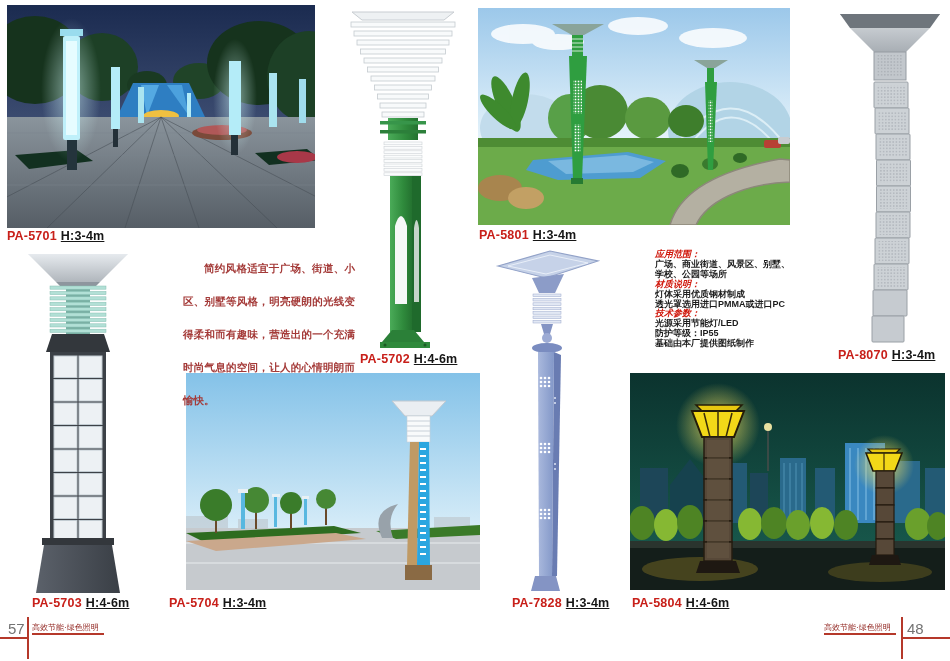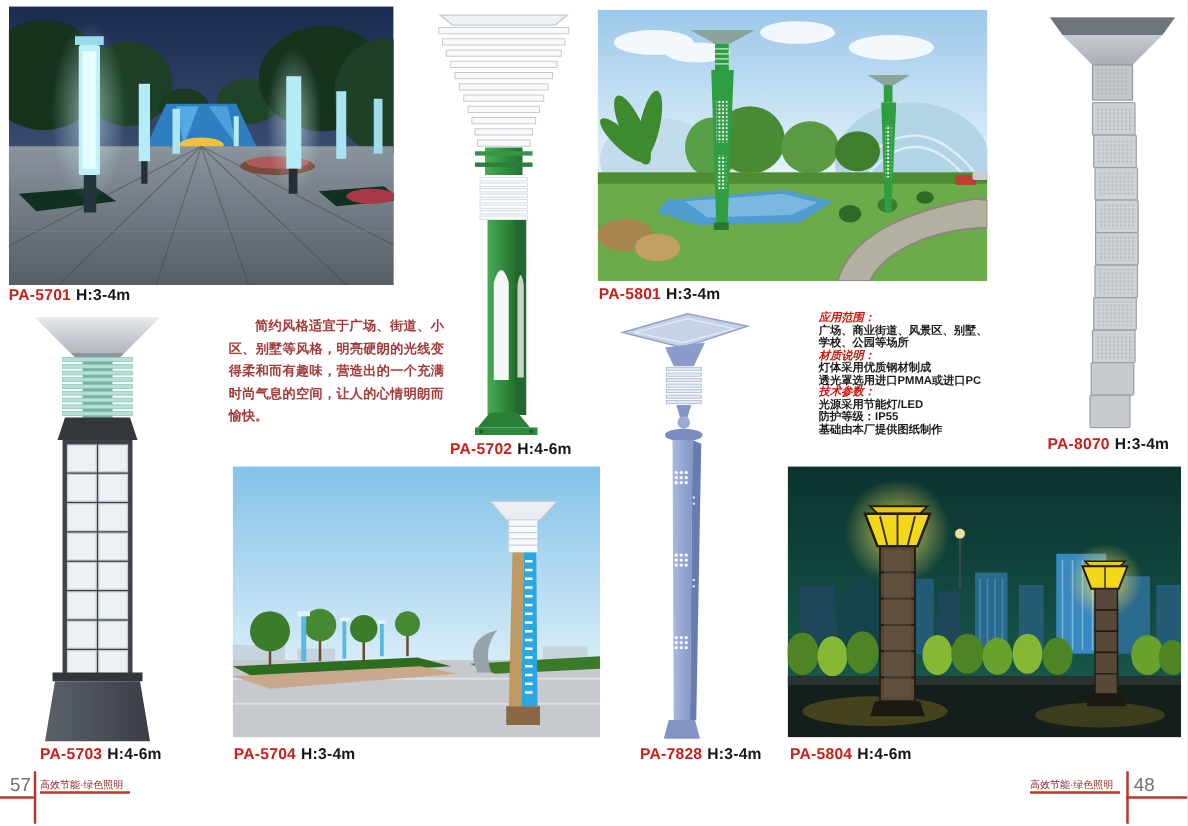--- a/index.html
+++ b/index.html
@@ -10,24 +10,24 @@
   }
   .photo{position:absolute;overflow:hidden;}
   .photo svg{display:block;}
   .render{position:absolute;}
   .render svg{display:block;}
   .plabel{
     position:absolute;white-space:nowrap;
     font-size:12.5px;font-weight:bold;letter-spacing:.2px;
   }
   .plabel .code{color:#c8201a;margin-top:21px;}
-  .plabel .hval{color:#161616;margin-left:4px;}
+  .plabel .hval{color:#161616;margin-left:4px;text-decoration:underline;}
   .desc{
     position:absolute;left:183px;top:252px;width:172px;
-    font-size:10.5px;line-height:18px;color:#a43a38;
+    font-size:10.5px;line-height:33px;color:#a43a38;
     text-align:justify;text-indent:2em;font-weight:bold;
   }
   .specs{
     position:absolute;left:655px;top:250px;width:195px;
     font-size:9px;line-height:9.9px;color:#1c1c1c;font-weight:bold;
   }
   .specs .t{color:#d0180c;font-style:italic;}
   .foot-num{position:absolute;font-size:15px;font-weight:normal;color:#737373;}
   .foot-slogan{position:absolute;font-size:8px;font-weight:normal;color:#8e1f1a;white-space:nowrap;}
   .rline{position:absolute;background:#b5382a;}
@@ -509,21 +509,21 @@
   </div>
   <div class="plabel" style="left:479px;top:228px">
     <span class="code">PA-5801</span><span class="hval">H:3-4m</span>
   </div>
   <div class="plabel" style="left:838px;top:348px">
     <span class="code">PA-8070</span><span class="hval">H:3-4m</span>
   </div>
   <div class="plabel" style="left:32px;top:596px">
     <span class="code">PA-5703</span><span class="hval">H:4-6m</span>
   </div>
-  <div class="plabel" style="left:187px;top:596px">
+  <div class="plabel" style="left:169px;top:596px">
     <span class="code">PA-5704</span><span class="hval">H:3-4m</span>
   </div>
   <div class="plabel" style="left:512px;top:596px">
     <span class="code">PA-7828</span><span class="hval">H:3-4m</span>
   </div>
   <div class="plabel" style="left:632px;top:596px">
     <span class="code">PA-5804</span><span class="hval">H:4-6m</span>
   </div>
 
   <div class="desc">简约风格适宜于广场、街道、小区、别墅等风格，明亮硬朗的光线变得柔和而有趣味，营造出的一个充满时尚气息的空间，让人的心情明朗而愉快。</div>

